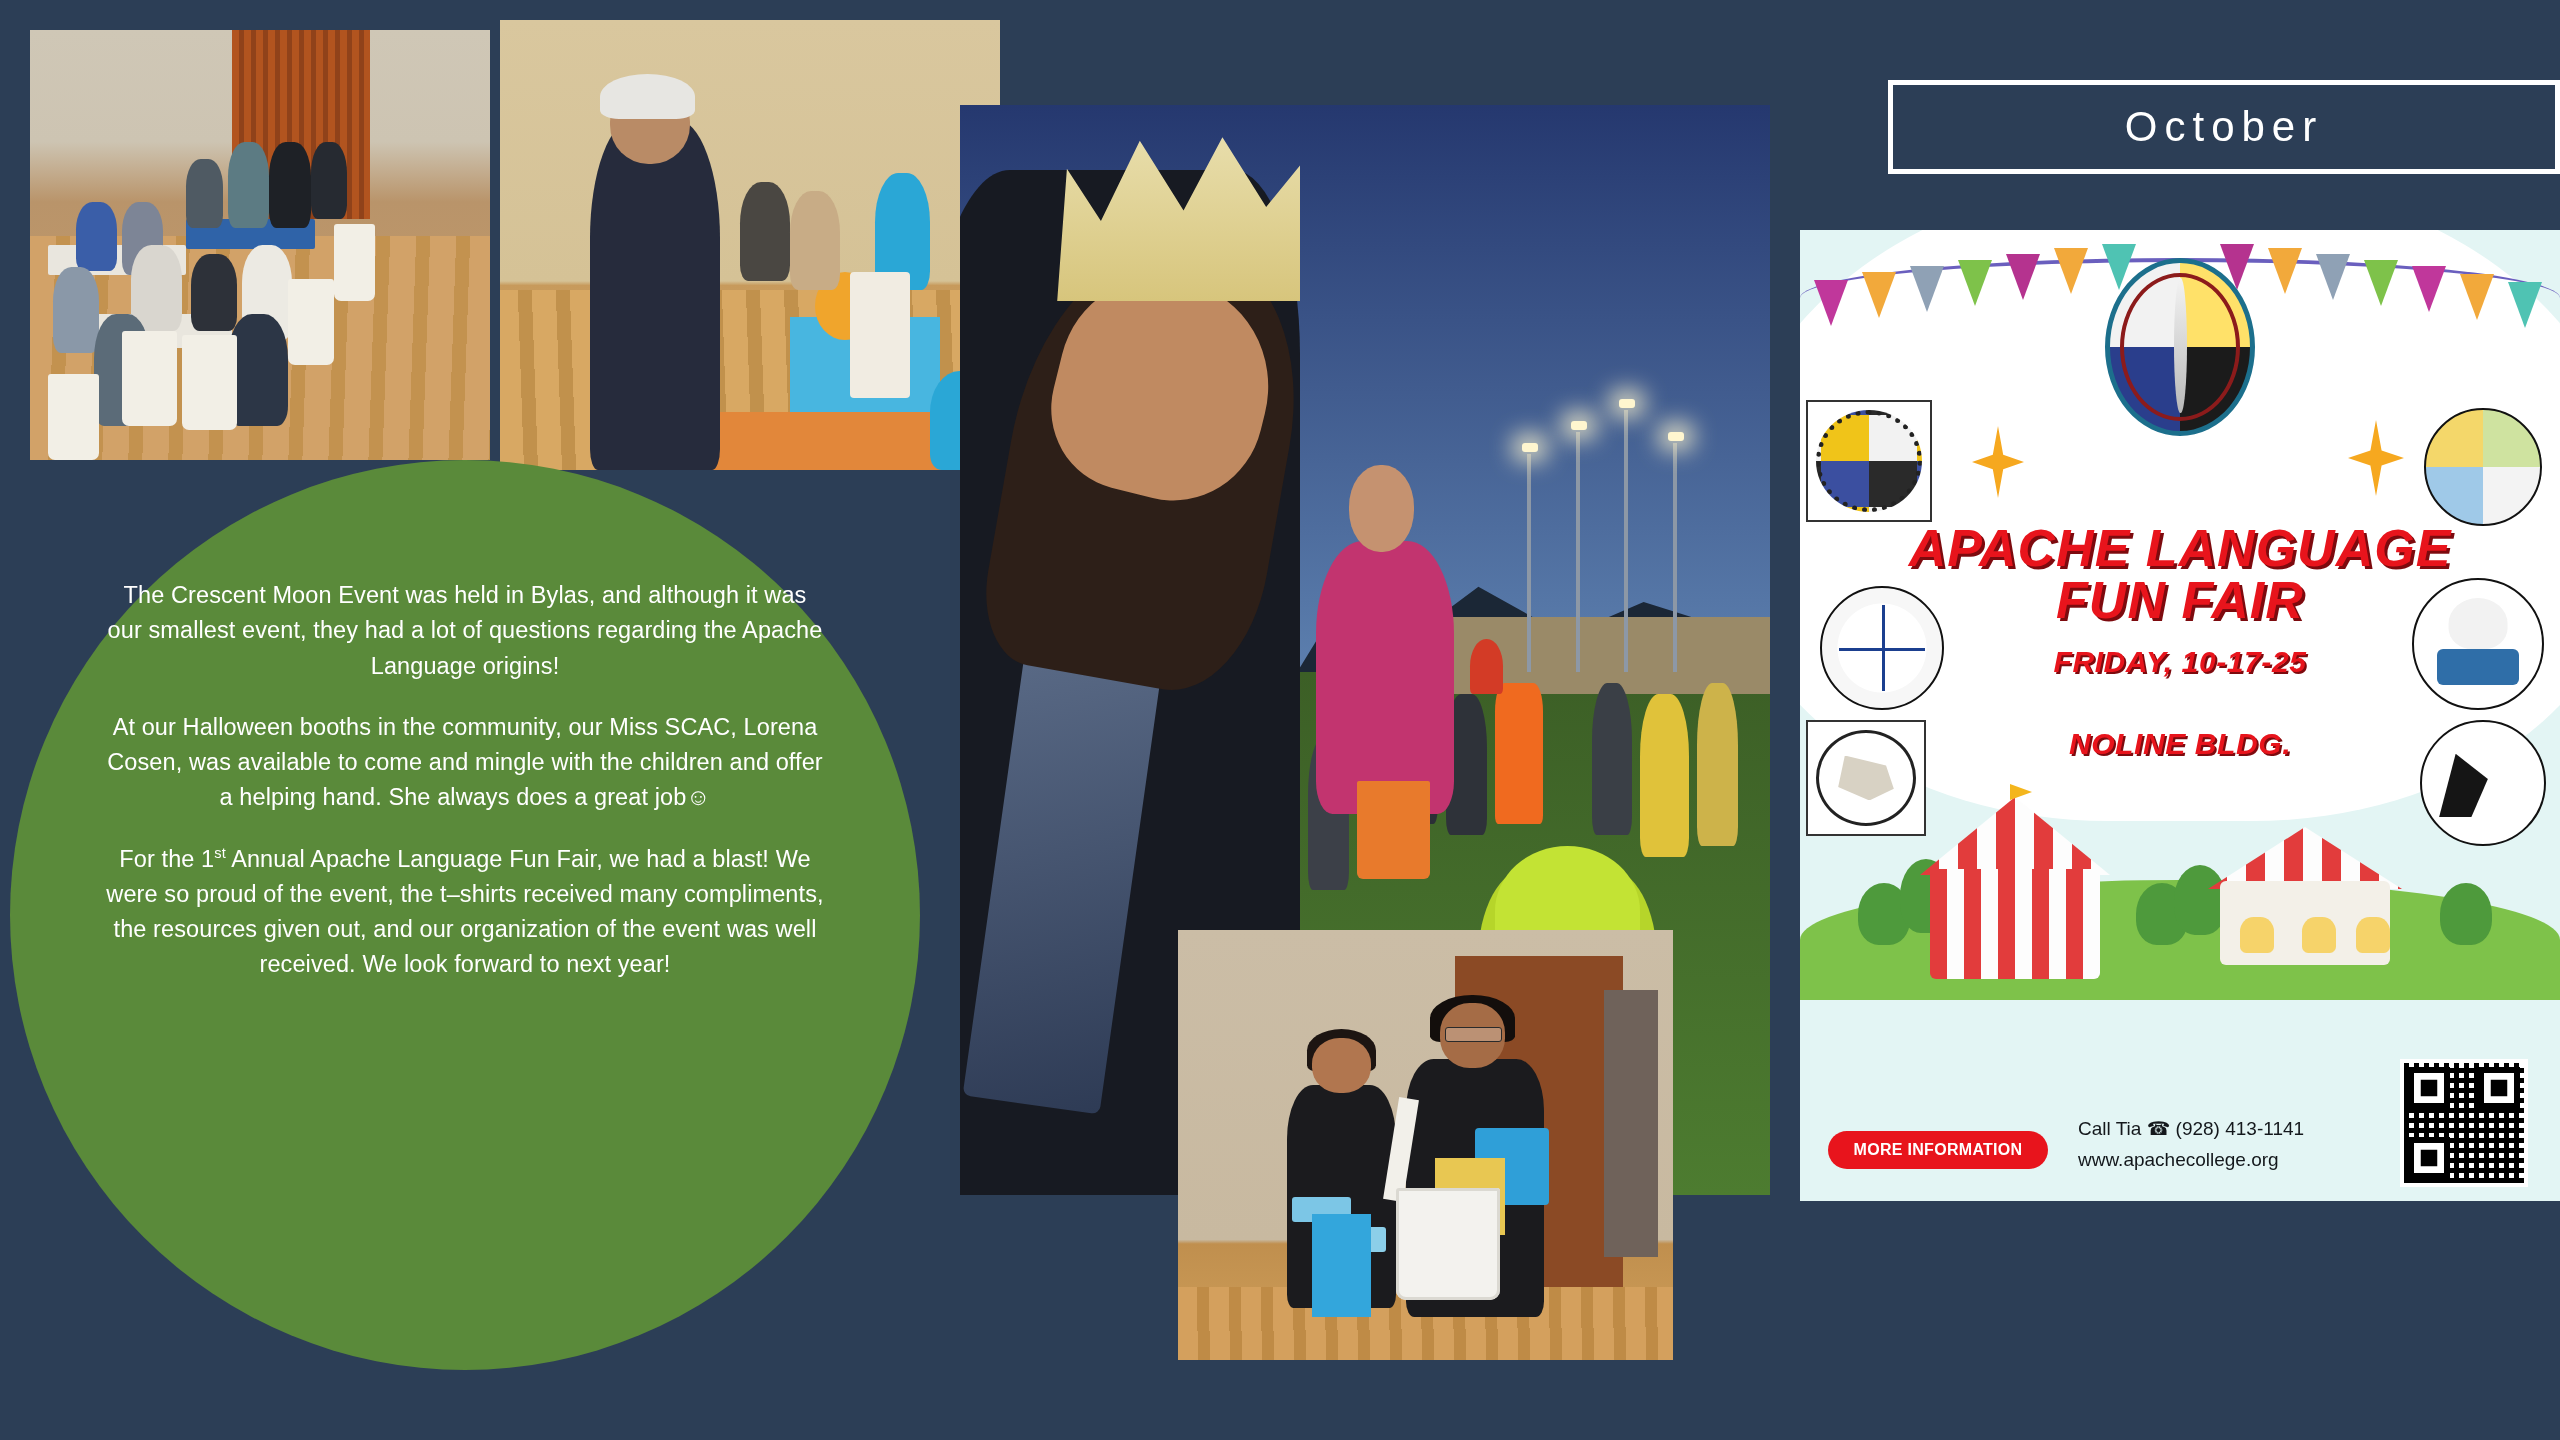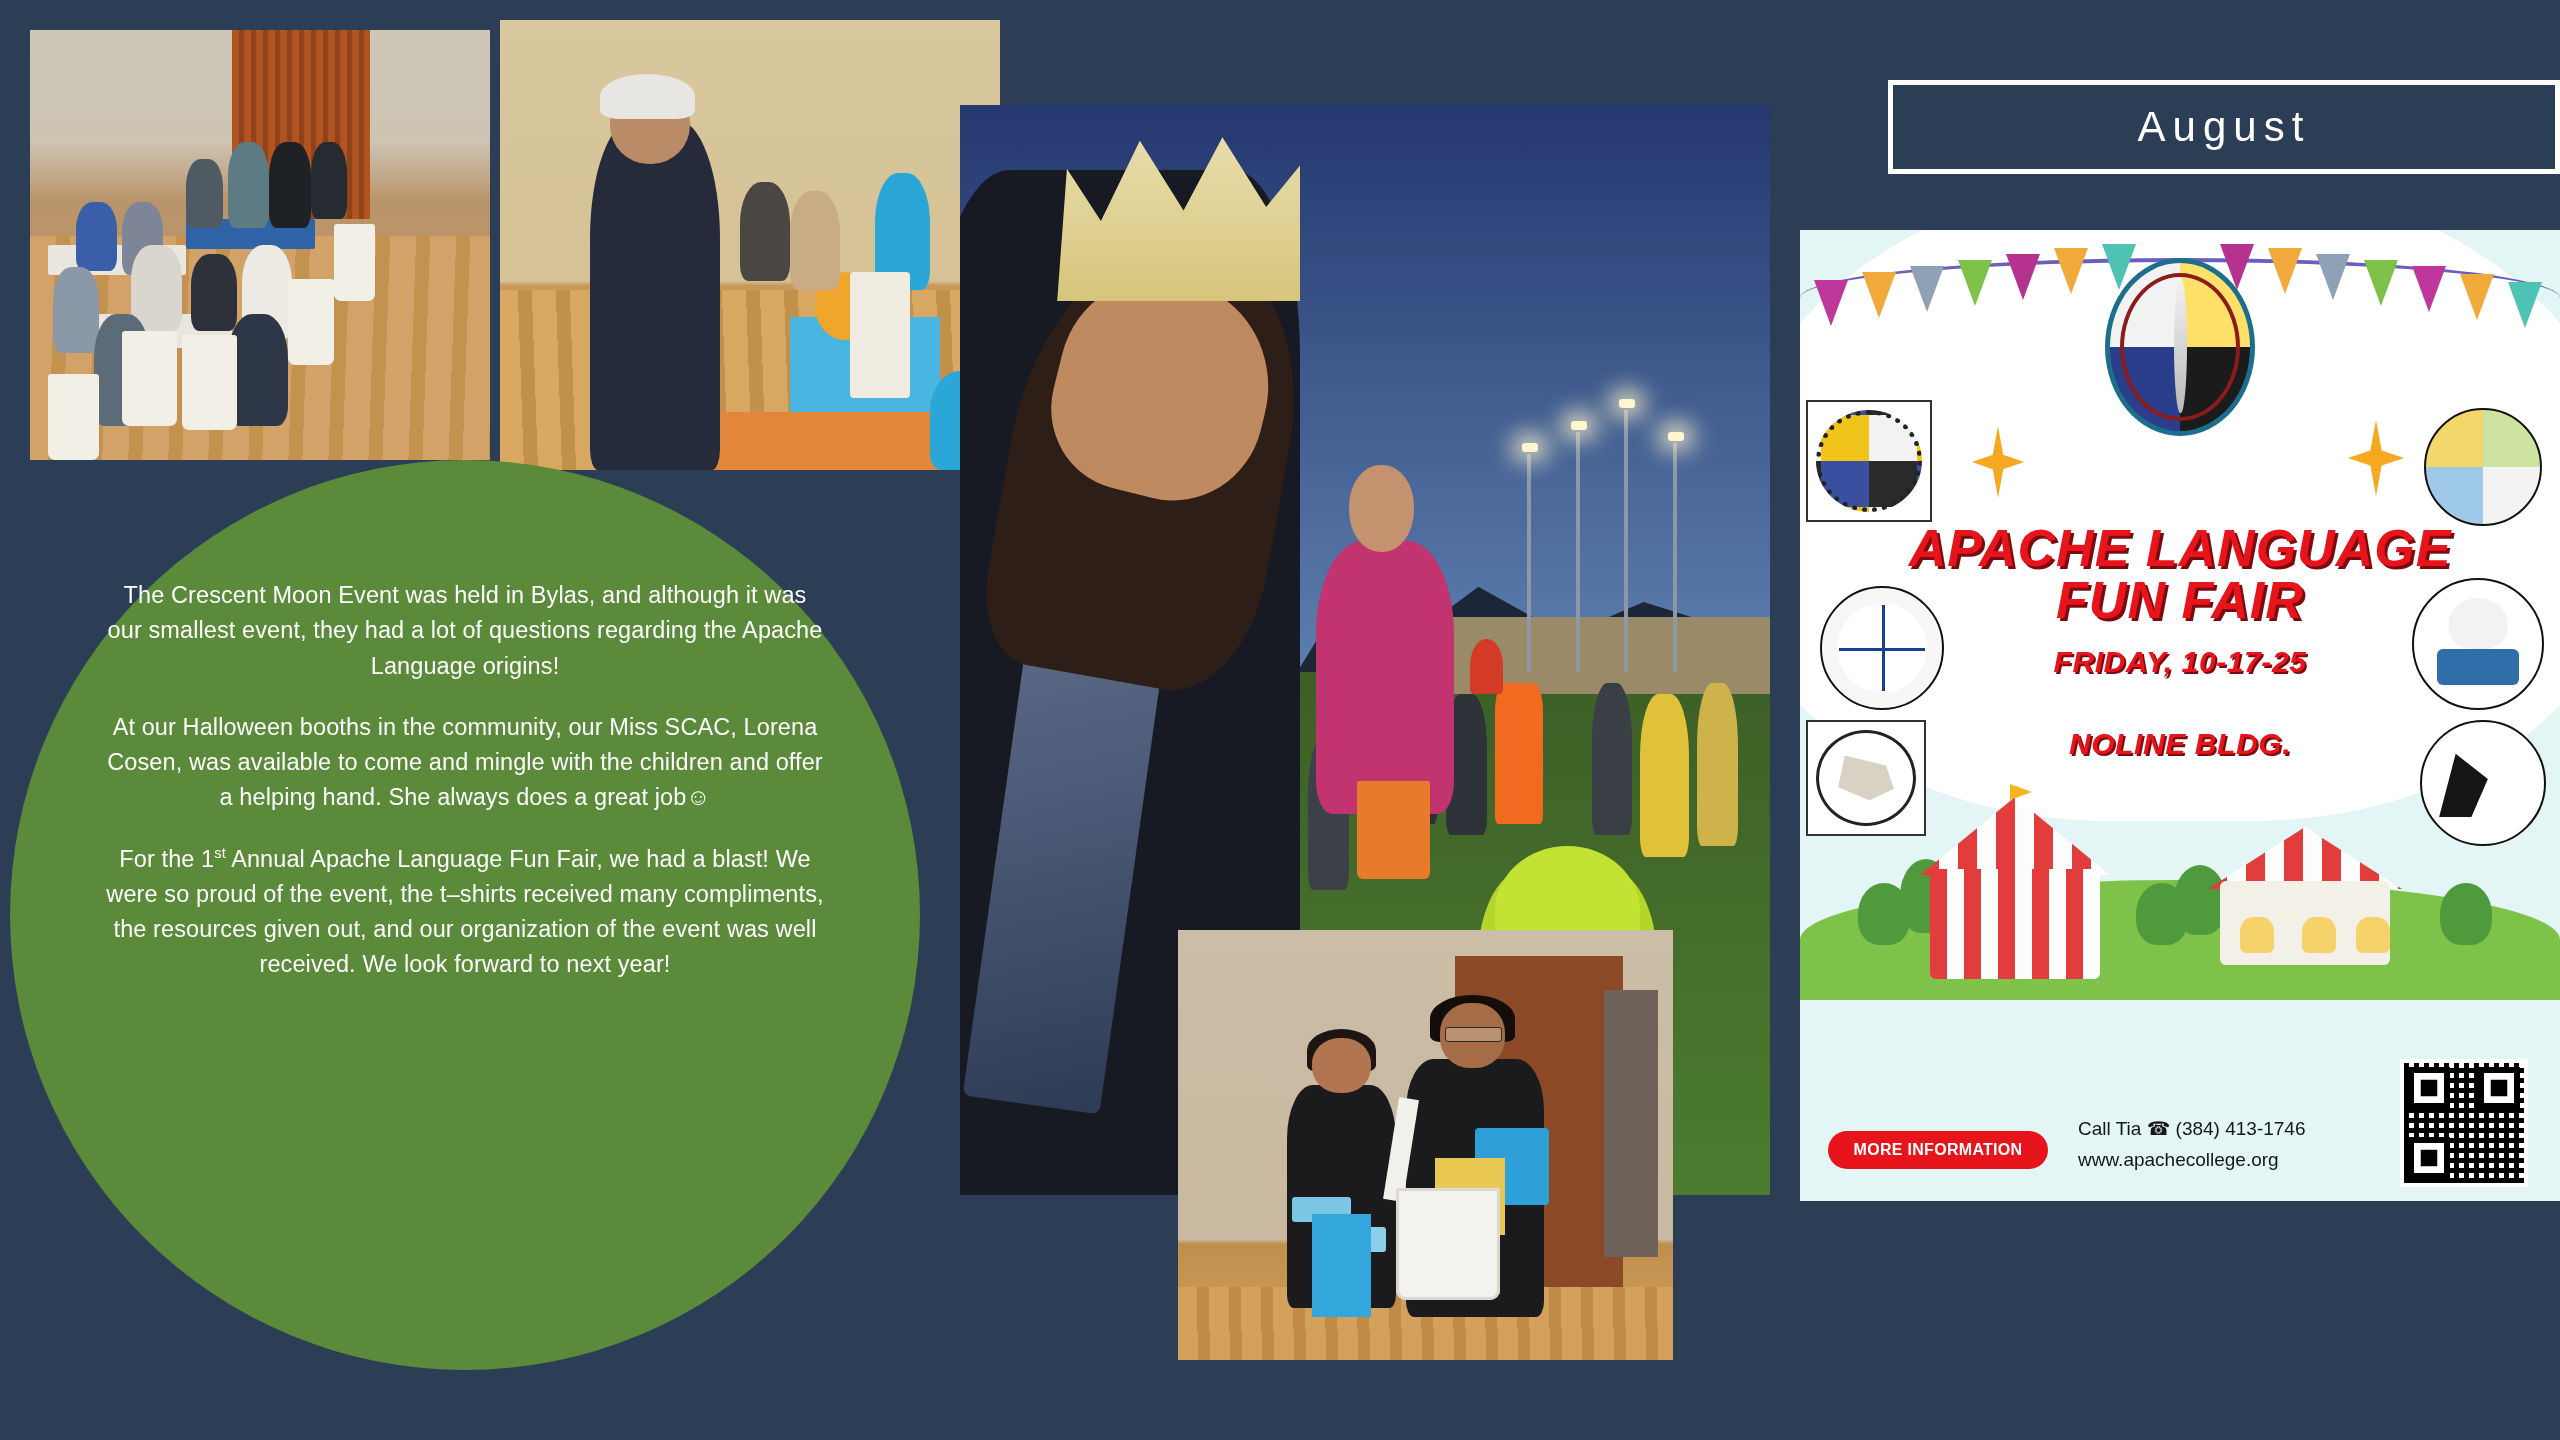--- a/index.html
+++ b/index.html
@@ -334,21 +334,21 @@
   </div>
 
   <div id="story-circle" style="background: rgb(90, 138, 58);">
     <p class="story-p">The Crescent Moon Event was held in Bylas, and although it was our smallest event, they had a lot of questions regarding the Apache Language origins!</p>
     <p class="story-p">At our Halloween booths in the community, our Miss SCAC, Lorena Cosen, was available to come and mingle with the children and offer a helping hand.  She always does a great job☺</p>
     <p class="story-p"><span>For the 1</span><sup>st</sup><span> Annual Apache Language Fun Fair, we had a blast!  We were so proud of the event, the t–shirts received many compliments, the resources given out, and our organization of the event was well received.  We look forward to next year!</span></p>
   </div>
 
   <div id="october-banner">
     <div class="inner">
-      <span class="label">August</span>
+      <span class="label">October</span>
     </div>
   </div>
 
   <div id="flyer">
     <div class="arcwhite"></div>
 
     <div class="bunt">
       <div class="rope"></div>
       <div class="flag" style="left:14px;top:50px;background:#c0379b;"></div>
       <div class="flag" style="left:62px;top:42px;background:#f2a93b;"></div>
@@ -421,21 +421,21 @@
     <div class="horse" style="left:440px;"></div>
     <div class="horse" style="left:502px;"></div>
     <div class="horse" style="left:556px;"></div>
 
 
     <div class="morebtn">
       <span>MORE INFORMATION</span>
     </div>
 
     <div class="contact">
-      <div>Call Tia ☎ (384) 413-1746</div>
+      <div>Call Tia ☎ (928) 413-1141</div>
       <div>www.apachecollege.org</div>
     </div>
 
     <div class="qr">
       <div class="m"></div>
       <div class="eye" style="left:8px;top:8px;">
           <i></i>
         </div>
       <div class="eye" style="right:8px;top:8px;">
           <i></i>

